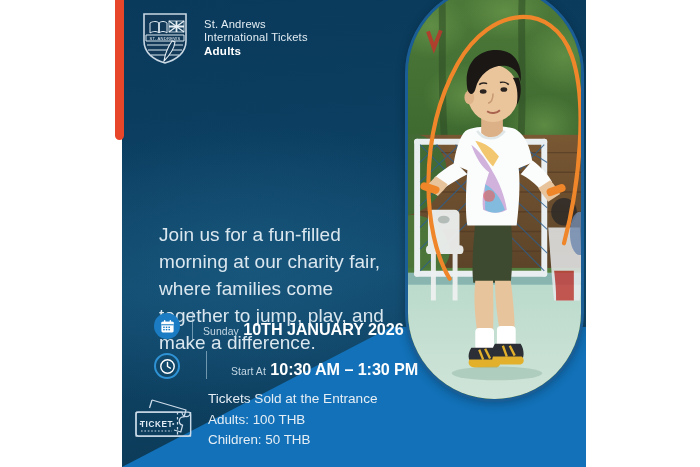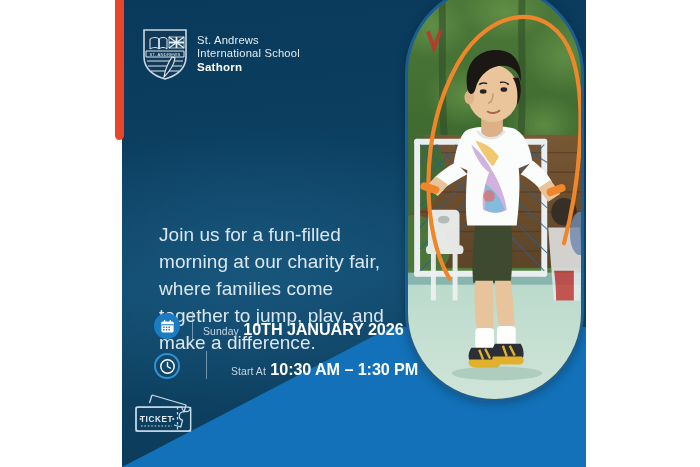--- a/index.html
+++ b/index.html
@@ -54,23 +54,22 @@
     width:464px; height:140px;
     background:#1271b8;
     clip-path:polygon(100% 0%, 100% 100%, 0% 100%, 58% 0%);
     z-index:1;
   }
 
   
   .brand {
     position:absolute;
     left:20px; top:11px;
-    display:flex; align-items:center; gap:9px;
+    display:flex; align-items:center; gap:16px;
     z-index:6;
-    margin-top:16px;
   }
   .crest { width:46px; height:54px; display:block; }
   .brand-text {
     color:#e3edf4;
     line-height:1.18;
     font-size:11.2px;
     letter-spacing:.2px;
   }
   .brand-text .b-strong { font-weight:bold; color:#ffffff; font-size:11.6px; }
 
@@ -234,22 +233,22 @@
         <g stroke="#d8e4ee" stroke-width="1" fill="none">
           <path d="M5 34 H41"></path>
           <path d="M6 39 H40"></path>
           <path d="M9 44 H37"></path>
         </g>
 
         <path d="M30 30 C26 36 23 43 22 50 C27 45 32 39 33 31 Z" fill="#123a58" stroke="#e3ecf3" stroke-width="1.1"></path>
       </svg>
       <div class="brand-text">
         <div>St. Andrews</div>
-        <div>International School</div>
-        <div class="b-strong">Sathorn</div>
+        <div>International Tickets</div>
+        <div class="b-strong">Adults</div>
       </div>
     </div>
 
     <div class="dots">
       <i></i>
         <i></i>
         <i></i>
         <i></i>
         <i></i>
         <i></i>
@@ -313,20 +312,25 @@
           <path d="M6 18 H52 C52 20.6 53.9 22.6 56.3 22.6 C58.7 22.6 60.6 20.6 60.6 18 V18
                    M6 18 V42 H60.6 V18"></path>
           <rect x="6" y="18" width="54.6" height="24" rx="2.4"></rect>
           <path d="M47.5 18 V42" stroke-dasharray="2.6 2.4"></path>
           <circle cx="10.6" cy="30" r="1.05" fill="#cddcea" stroke="none"></circle>
           <circle cx="43.2" cy="30" r="1.05" fill="#cddcea" stroke="none"></circle>
           <path d="M11 37 H42" stroke-dasharray="1.6 1.8" stroke-width="1"></path>
         </g>
         <text x="26.5" y="32.6" font-family="Liberation Sans, sans-serif" font-size="8.2" font-weight="bold" fill="#e3ecf4" text-anchor="middle" letter-spacing=".6">TICKET</text>
       </svg>
+      <div class="ticket-lines">
+        <div class="tl-head">Tickets Sold at the Entrance</div>
+        <div>Adults: 100 THB</div>
+        <div>Children: 50 THB</div>
+      </div>
     </div>
 
   </div>
 
   <div class="photo">
     <svg viewBox="0 0 179 418" preserveAspectRatio="xMidYMid slice">
       <defs>
         <linearGradient id="foliage" x1="0" y1="0" x2="0" y2="1">
           <stop offset="0%" stop-color="#4e7a3a"></stop>
           <stop offset="35%" stop-color="#3f6b31"></stop>

